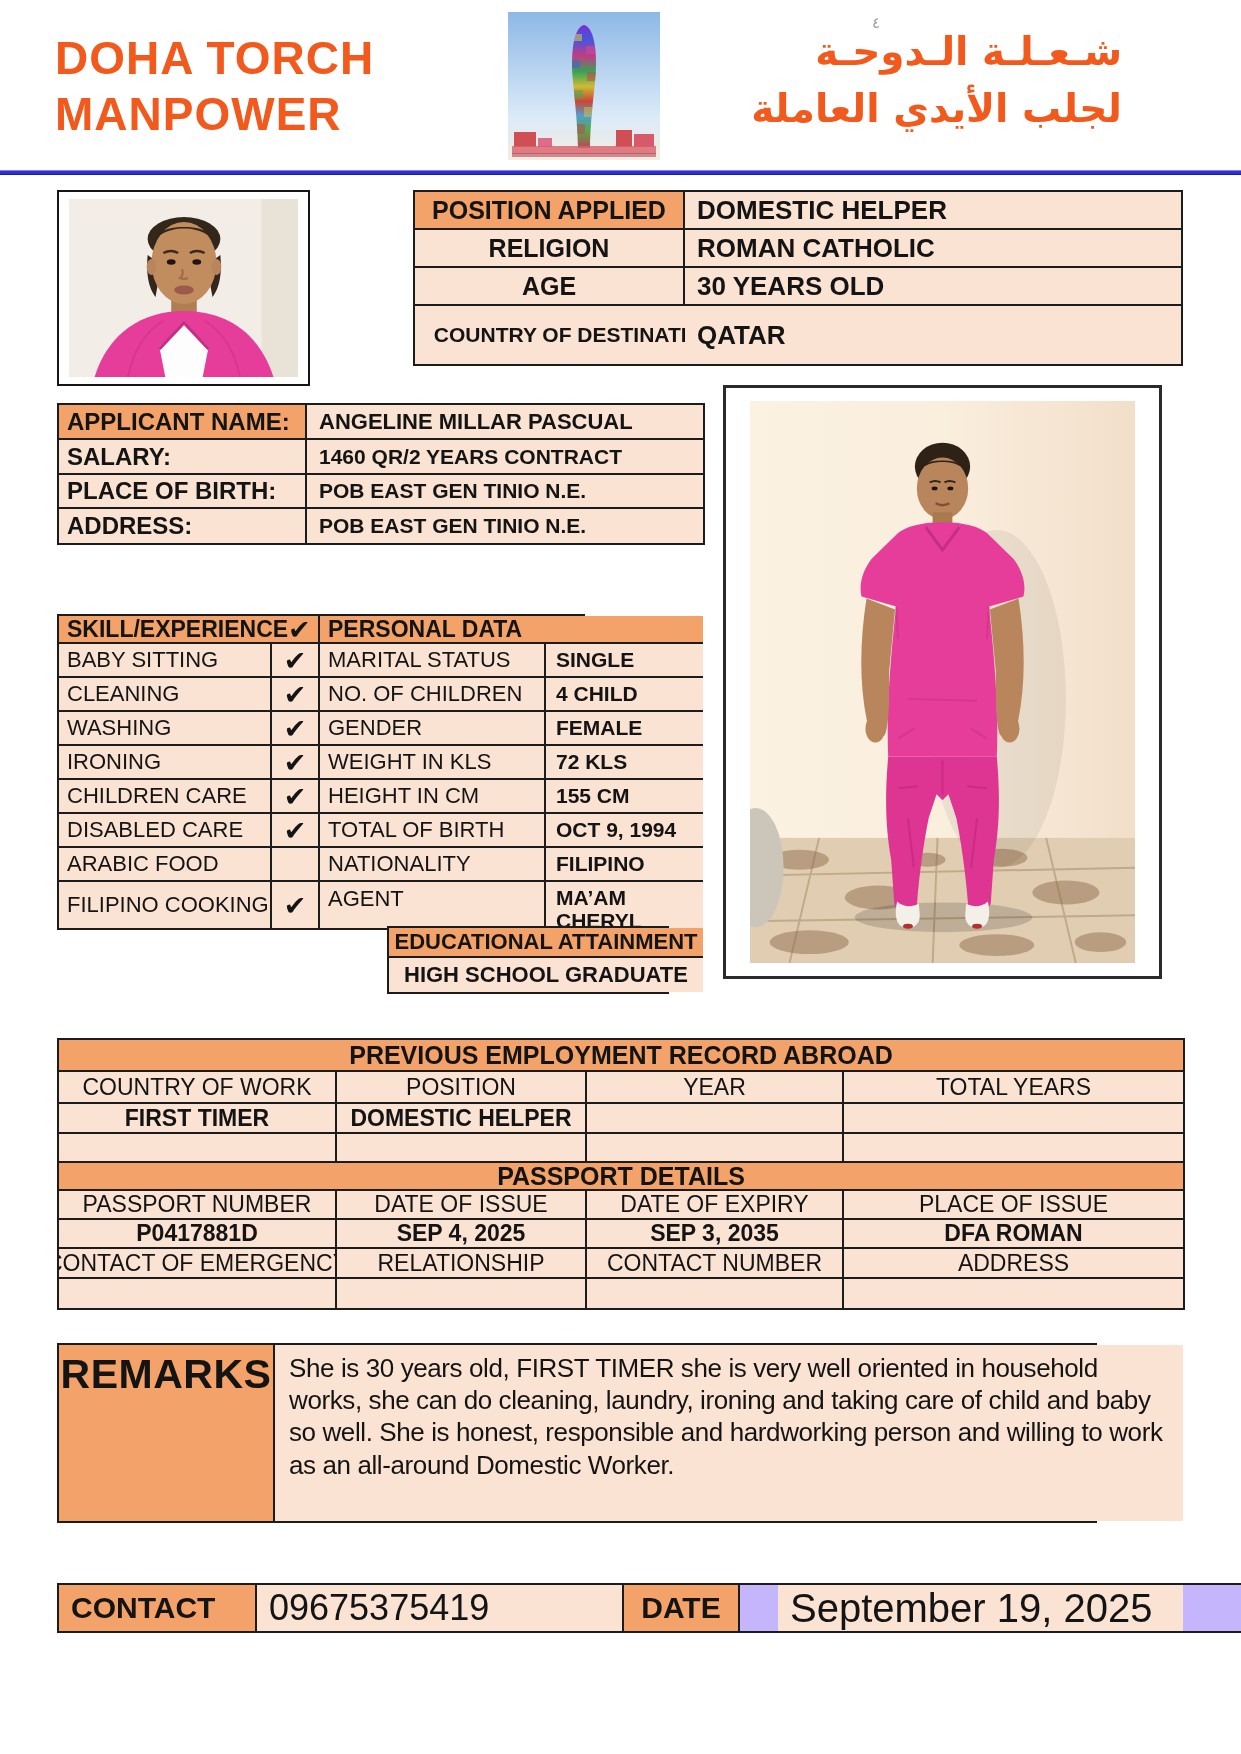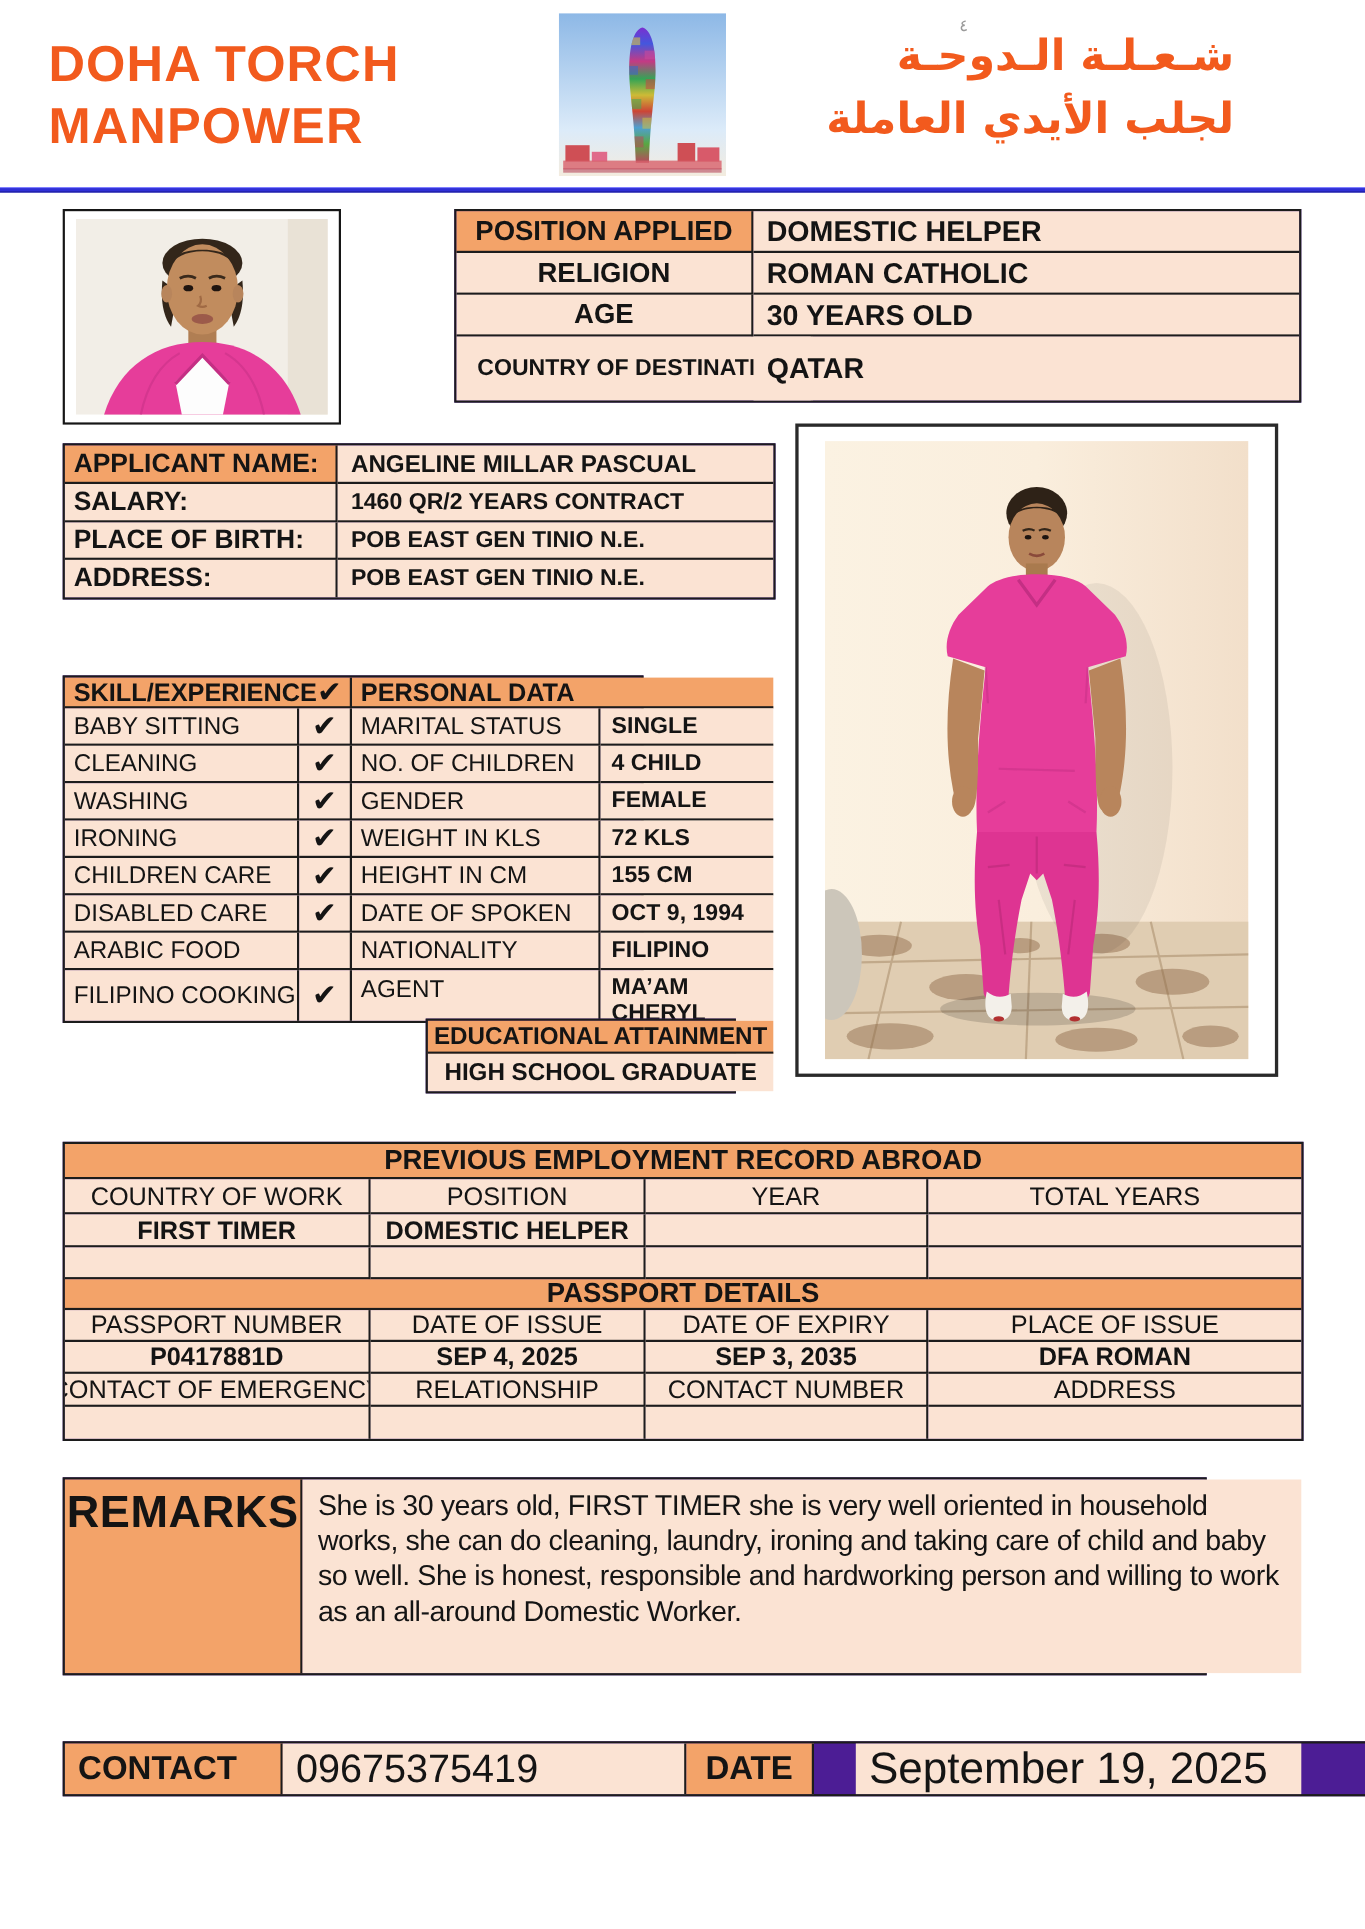--- a/index.html
+++ b/index.html
@@ -10,21 +10,21 @@
     margin: 0 auto;
     background: #ffffff;
     font-family: "Liberation Sans", sans-serif;
     color: #141414;
     overflow: hidden;
   }
   .abs { position: absolute; }
 
   
   .company-title {
-    left: 44px; top: 30px;
+    left: 55px; top: 30px;
     font-size: 46px; font-weight: bold; letter-spacing: 1px;
     line-height: 1.22; color: #f25a1d;
   }
   .arabic-title {
     left: 690px; top: 24px; width: 432px;
     text-align: right; direction: rtl;
     font-family: "DejaVu Sans", sans-serif;
     font-size: 39px; font-weight: bold; line-height: 1.45; color: #f25a1d;
   }
   .scan-artifact { left: 872px; top: 14px; color:#9a9a9a; font-size:15px; font-family:"DejaVu Sans",sans-serif;}
@@ -40,21 +40,21 @@
   .portrait-frame svg { width: 100%; height: 100%; display:block; }
   .fullbody-frame {
     left: 723px; top: 385px; width: 439px; height: 594px;
     background: #fff; border: 3px solid #2a2a2a; padding: 13px 24px;
   }
   .fullbody-frame svg { width: 100%; height: 100%; display:block; }
 
   
   .tbl {
     position: absolute; display: grid;
-    border: 2px solid #1c1c1c; background: #4c1d95;
+    border: 2px solid #1c1c1c; background: #c4b5fd;
   }
   .cell {
     border-right: 2px solid #1c1c1c; border-bottom: 2px solid #1c1c1c;
     background: #fbe3d3;
     display: flex; align-items: center;
     overflow: hidden; white-space: nowrap;
   }
   .lc { border-right: none; }   
   .lr { border-bottom: none; }  
   .hd { background: #f3a369; font-weight: bold; }
@@ -286,21 +286,21 @@
     <div class="cell f22" style="padding-left:8px">WEIGHT IN KLS</div>
     <div class="cell lc b f21" style="padding-left:10px">72 KLS</div>
 
     <div class="cell f22" style="padding-left:8px">CHILDREN CARE</div>
     <div class="cell ctr check">✔</div>
     <div class="cell f22" style="padding-left:8px">HEIGHT IN CM</div>
     <div class="cell lc b f21" style="padding-left:10px">155 CM</div>
 
     <div class="cell f22" style="padding-left:8px">DISABLED CARE</div>
     <div class="cell ctr check">✔</div>
-    <div class="cell f22" style="padding-left:8px">DATE OF SPOKEN</div>
+    <div class="cell f22" style="padding-left:8px">TOTAL OF BIRTH</div>
     <div class="cell lc b f21" style="padding-left:10px">OCT 9, 1994</div>
 
     <div class="cell f22" style="padding-left:8px">ARABIC FOOD</div>
     <div class="cell ctr check"></div>
     <div class="cell f22" style="padding-left:8px">NATIONALITY</div>
     <div class="cell lc b f21" style="padding-left:10px">FILIPINO</div>
 
     <div class="cell lr f22" style="padding-left:8px">FILIPINO COOKING</div>
     <div class="cell lr ctr check">✔</div>
     <div class="cell lr f22" style="padding-left:8px; align-items:flex-start; padding-top:4px">AGENT</div>

